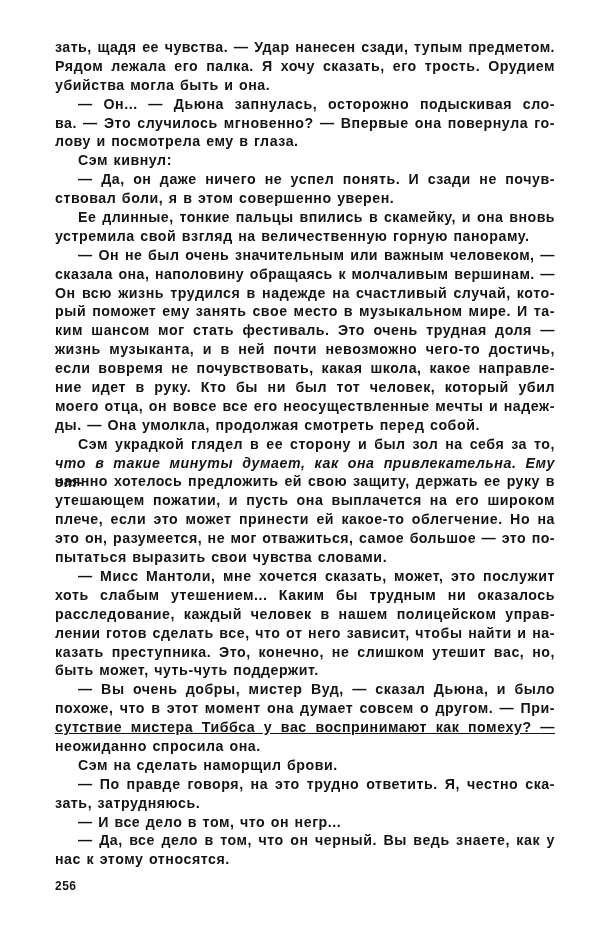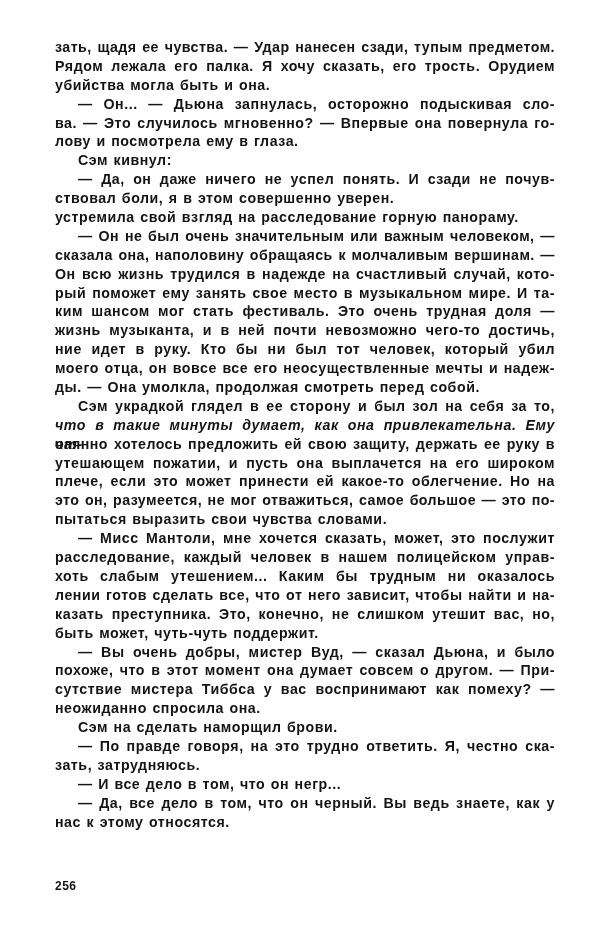--- a/index.html
+++ b/index.html
@@ -52,46 +52,48 @@
 <div class="page" id="page-body">
     <div class="line" style="white-space: normal; letter-spacing: 0.45px;">зать, щадя ее чувства. — Удар нанесен сзади, тупым предметом.</div>
     <div class="line" style="white-space: normal; letter-spacing: 0.55px;">Рядом лежала его палка. Я хочу сказать, его трость. Орудием</div>
     <div class="line last" style="white-space: normal; letter-spacing: 0.55px;">убийства могла быть и она.</div>
     <div class="line indent" style="white-space: normal; letter-spacing: 0.55px;">— Он... — Дьюна запнулась, осторожно подыскивая сло-</div>
     <div class="line" style="white-space: normal; letter-spacing: 0.55px;">ва. — Это случилось мгновенно? — Впервые она повернула го-</div>
     <div class="line last" style="white-space: normal; letter-spacing: 0.55px;">лову и посмотрела ему в глаза.</div>
     <div class="line indent last" style="white-space: normal; letter-spacing: 0.55px;">Сэм кивнул:</div>
     <div class="line indent" style="white-space: normal; letter-spacing: 0.55px;">— Да, он даже ничего не успел понять. И сзади не почув-</div>
     <div class="line last" style="white-space: normal; letter-spacing: 0.55px;">ствовал боли, я в этом совершенно уверен.</div>
-    <div class="line last" style="white-space: normal; letter-spacing: 0.55px;">устремила свой взгляд на расследование горную панораму.</div>
+    <div class="line indent" style="white-space: normal; letter-spacing: 0.45px;">Ее длинные, тонкие пальцы впились в скамейку, и она вновь</div>
+    <div class="line last" style="white-space: normal; letter-spacing: 0.55px;">устремила свой взгляд на величественную горную панораму.</div>
     <div class="line indent" style="white-space: normal; letter-spacing: 0.45px;">— Он не был очень значительным или важным человеком, —</div>
     <div class="line" style="white-space: normal; letter-spacing: 0.45px;">сказала она, наполовину обращаясь к молчаливым вершинам. —</div>
     <div class="line" style="white-space: normal; letter-spacing: 0.55px;">Он всю жизнь трудился в надежде на счастливый случай, кото-</div>
     <div class="line" style="white-space: normal; letter-spacing: 0.55px;">рый поможет ему занять свое место в музыкальном мире. И та-</div>
     <div class="line" style="white-space: normal; letter-spacing: 0.55px;">ким шансом мог стать фестиваль. Это очень трудная доля —</div>
     <div class="line" style="white-space: normal; letter-spacing: 0.55px;">жизнь музыканта, и в ней почти невозможно чего-то достичь,</div>
+    <div class="line" style="white-space: normal; letter-spacing: 0.55px;">если вовремя не почувствовать, какая школа, какое направле-</div>
     <div class="line" style="white-space: normal; letter-spacing: 0.55px;">ние идет в руку. Кто бы ни был тот человек, который убил</div>
     <div class="line" style="white-space: normal; letter-spacing: 0.55px;">моего отца, он вовсе все его неосуществленные мечты и надеж-</div>
     <div class="line last" style="white-space: normal; letter-spacing: 0.55px;">ды. — Она умолкла, продолжая смотреть перед собой.</div>
     <div class="line indent" style="white-space: normal; letter-spacing: 0.55px;">Сэм украдкой глядел в ее сторону и был зол на себя за то,</div>
     <div class="line" style="white-space: normal; letter-spacing: 0.55px; font-style: italic;">что в такие минуты думает, как она привлекательна. Ему от-</div>
     <div class="line" style="white-space: normal; letter-spacing: 0.45px;">чаянно хотелось предложить ей свою защиту, держать ее руку в</div>
     <div class="line" style="white-space: normal; letter-spacing: 0.55px;">утешающем пожатии, и пусть она выплачется на его широком</div>
     <div class="line" style="white-space: normal; letter-spacing: 0.55px;">плече, если это может принести ей какое-то облегчение. Но на</div>
     <div class="line" style="white-space: normal; letter-spacing: 0.45px;">это он, разумеется, не мог отважиться, самое большое — это по-</div>
     <div class="line last" style="white-space: normal; letter-spacing: 0.55px;">пытаться выразить свои чувства словами.</div>
     <div class="line indent" style="white-space: normal; letter-spacing: 0.55px;">— Мисс Мантоли, мне хочется сказать, может, это послужит</div>
+    <div class="line" style="white-space: normal; letter-spacing: 0.55px;">хоть слабым утешением... Каким бы трудным ни оказалось</div>
     <div class="line" style="white-space: normal; letter-spacing: 0.55px;">расследование, каждый человек в нашем полицейском управ-</div>
-    <div class="line" style="white-space: normal; letter-spacing: 0.55px;">хоть слабым утешением... Каким бы трудным ни оказалось</div>
     <div class="line" style="white-space: normal; letter-spacing: 0.55px;">лении готов сделать все, что от него зависит, чтобы найти и на-</div>
     <div class="line" style="white-space: normal; letter-spacing: 0.55px;">казать преступника. Это, конечно, не слишком утешит вас, но,</div>
     <div class="line last" style="white-space: normal; letter-spacing: 0.55px;">быть может, чуть-чуть поддержит.</div>
     <div class="line indent" style="white-space: normal; letter-spacing: 0.55px;">— Вы очень добры, мистер Вуд, — сказал Дьюна, и было</div>
     <div class="line" style="white-space: normal; letter-spacing: 0.55px;">похоже, что в этот момент она думает совсем о другом. — При-</div>
-    <div class="line" style="white-space: normal; letter-spacing: 0.55px;">сутствие мистера Тиббса у вас воспринимают как помеху? —</div>
+    <div class="line" style="white-space: normal; letter-spacing: 0.55px; text-decoration: underline;">сутствие мистера Тиббса у вас воспринимают как помеху? —</div>
     <div class="line last" style="white-space: normal; letter-spacing: 0.55px;">неожиданно спросила она.</div>
     <div class="line indent last" style="white-space: normal; letter-spacing: 0.55px;">Сэм на сделать наморщил брови.</div>
     <div class="line indent" style="white-space: normal; letter-spacing: 0.55px;">— По правде говоря, на это трудно ответить. Я, честно ска-</div>
     <div class="line last" style="white-space: normal; letter-spacing: 0.55px;">зать, затрудняюсь.</div>
     <div class="line indent last" style="white-space: normal; letter-spacing: 0.55px;">— И все дело в том, что он негр...</div>
     <div class="line indent" style="white-space: normal; letter-spacing: 0.55px;">— Да, все дело в том, что он черный. Вы ведь знаете, как у</div>
     <div class="line last" style="white-space: normal; letter-spacing: 0.55px;">нас к этому относятся.</div>
   </div>
 <div class="page-number">256</div>
 

